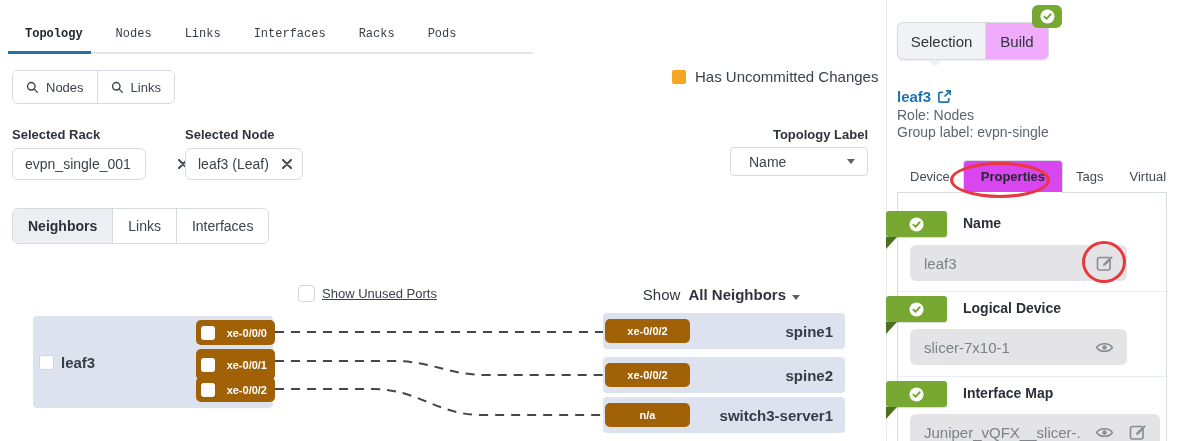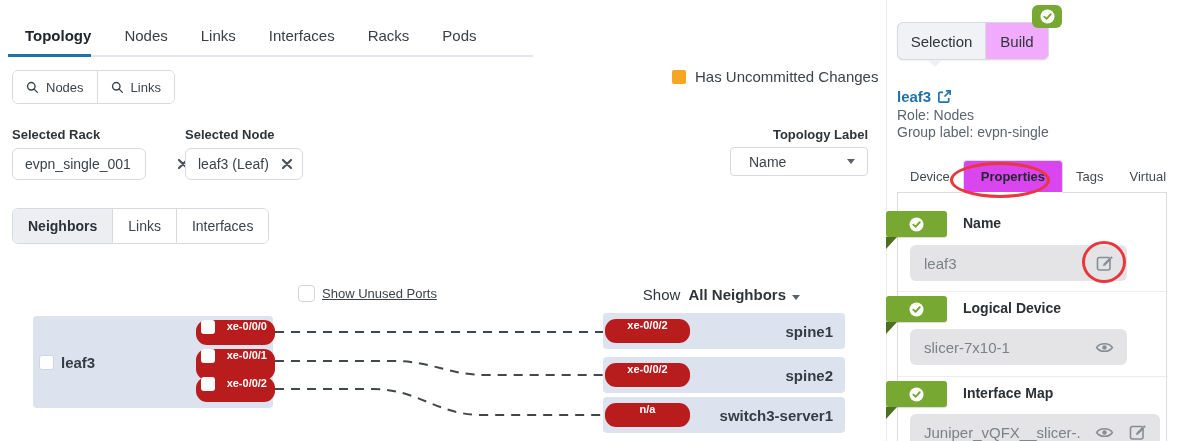--- a/index.html
+++ b/index.html
@@ -6,21 +6,21 @@
   html,body { width:1181px; height:441px; }
   body {
     position:relative; overflow:hidden; background:#fff;
     font-family:"Liberation Sans", sans-serif; color:#3c434a;
   }
   .abs { position:absolute; }
 
   
   .main-tabs { left:8px; top:27px; width:525px; }
   .main-tabs .row { display:flex; gap:33px; padding-left:17px; }
-  .main-tab { font-size:15px; color:#383f46; cursor:pointer; }
+  .main-tab { font-size:12px; color:#383f46; cursor:pointer;font-family:Liberation Mono, monospace; }
   .main-tab.active { font-weight:bold; color:#20262c; }
   .main-tabs .divider { margin-top:11px; height:2px; background:#e2e6ea; position:relative; }
   .main-tabs .active-bar { position:absolute; left:0; top:-1px; width:83px; height:3px; background:#2272a8; }
 
   
   .btn-group { display:inline-flex; border:1px solid #d6dae0; border-radius:6px; background:#fff; overflow:hidden; }
   .btn-group .btn { display:flex; align-items:center; gap:7px; padding:0 13px; height:32px;
     font-size:13px; color:#3c434a; background:#fff; border-right:1px solid #d6dae0; cursor:pointer; }
   .btn-group .btn:last-child { border-right:none; }
   .view-group .btn { height:34px; font-size:14px; padding:0 15px; }
@@ -44,21 +44,21 @@
   .caret.inline { margin-left:6px; display:inline-block; }
 
   
   .checkbox { width:17px; height:17px; background:#fff; border:1px solid #d2d6db; border-radius:4px; cursor:pointer; }
   .checkbox.small { width:15px; height:15px; border-radius:3px; }
   .checkbox.on-dark { width:14px; height:14px; border:none; border-radius:3px; }
 
   
   .node-box { background:#dce3ef; border-radius:4px; }
   .node-name { font-weight:bold; font-size:15px; color:#363c44; }
-  .port-badge { background:#b91c1c; border-radius:11px; display:flex; align-items:flex-start;
+  .port-badge { background:#a16207; border-radius:5px; display:flex; align-items:center;
     justify-content:space-between; padding:0 8px 0 5px; }
   .port-badge .plabel { color:#fff; font-size:11px; font-weight:bold; }
   .port-badge.centered { justify-content:center; padding:0; }
   .neighbor-name { position:absolute; right:12px; top:0; height:100%; display:flex; align-items:center;
     font-weight:bold; font-size:15px; color:#363c44; }
 
   
   .panel-border-left { left:886px; top:0; width:1px; height:441px; background:#eaedf0; }
   .sel-group { left:897px; top:22px; height:38px; display:flex; border:1px solid #d7dbe0; border-radius:6px;
     background:#f0abfc; box-shadow:0 1px 2px rgba(0,0,0,0.06); }

